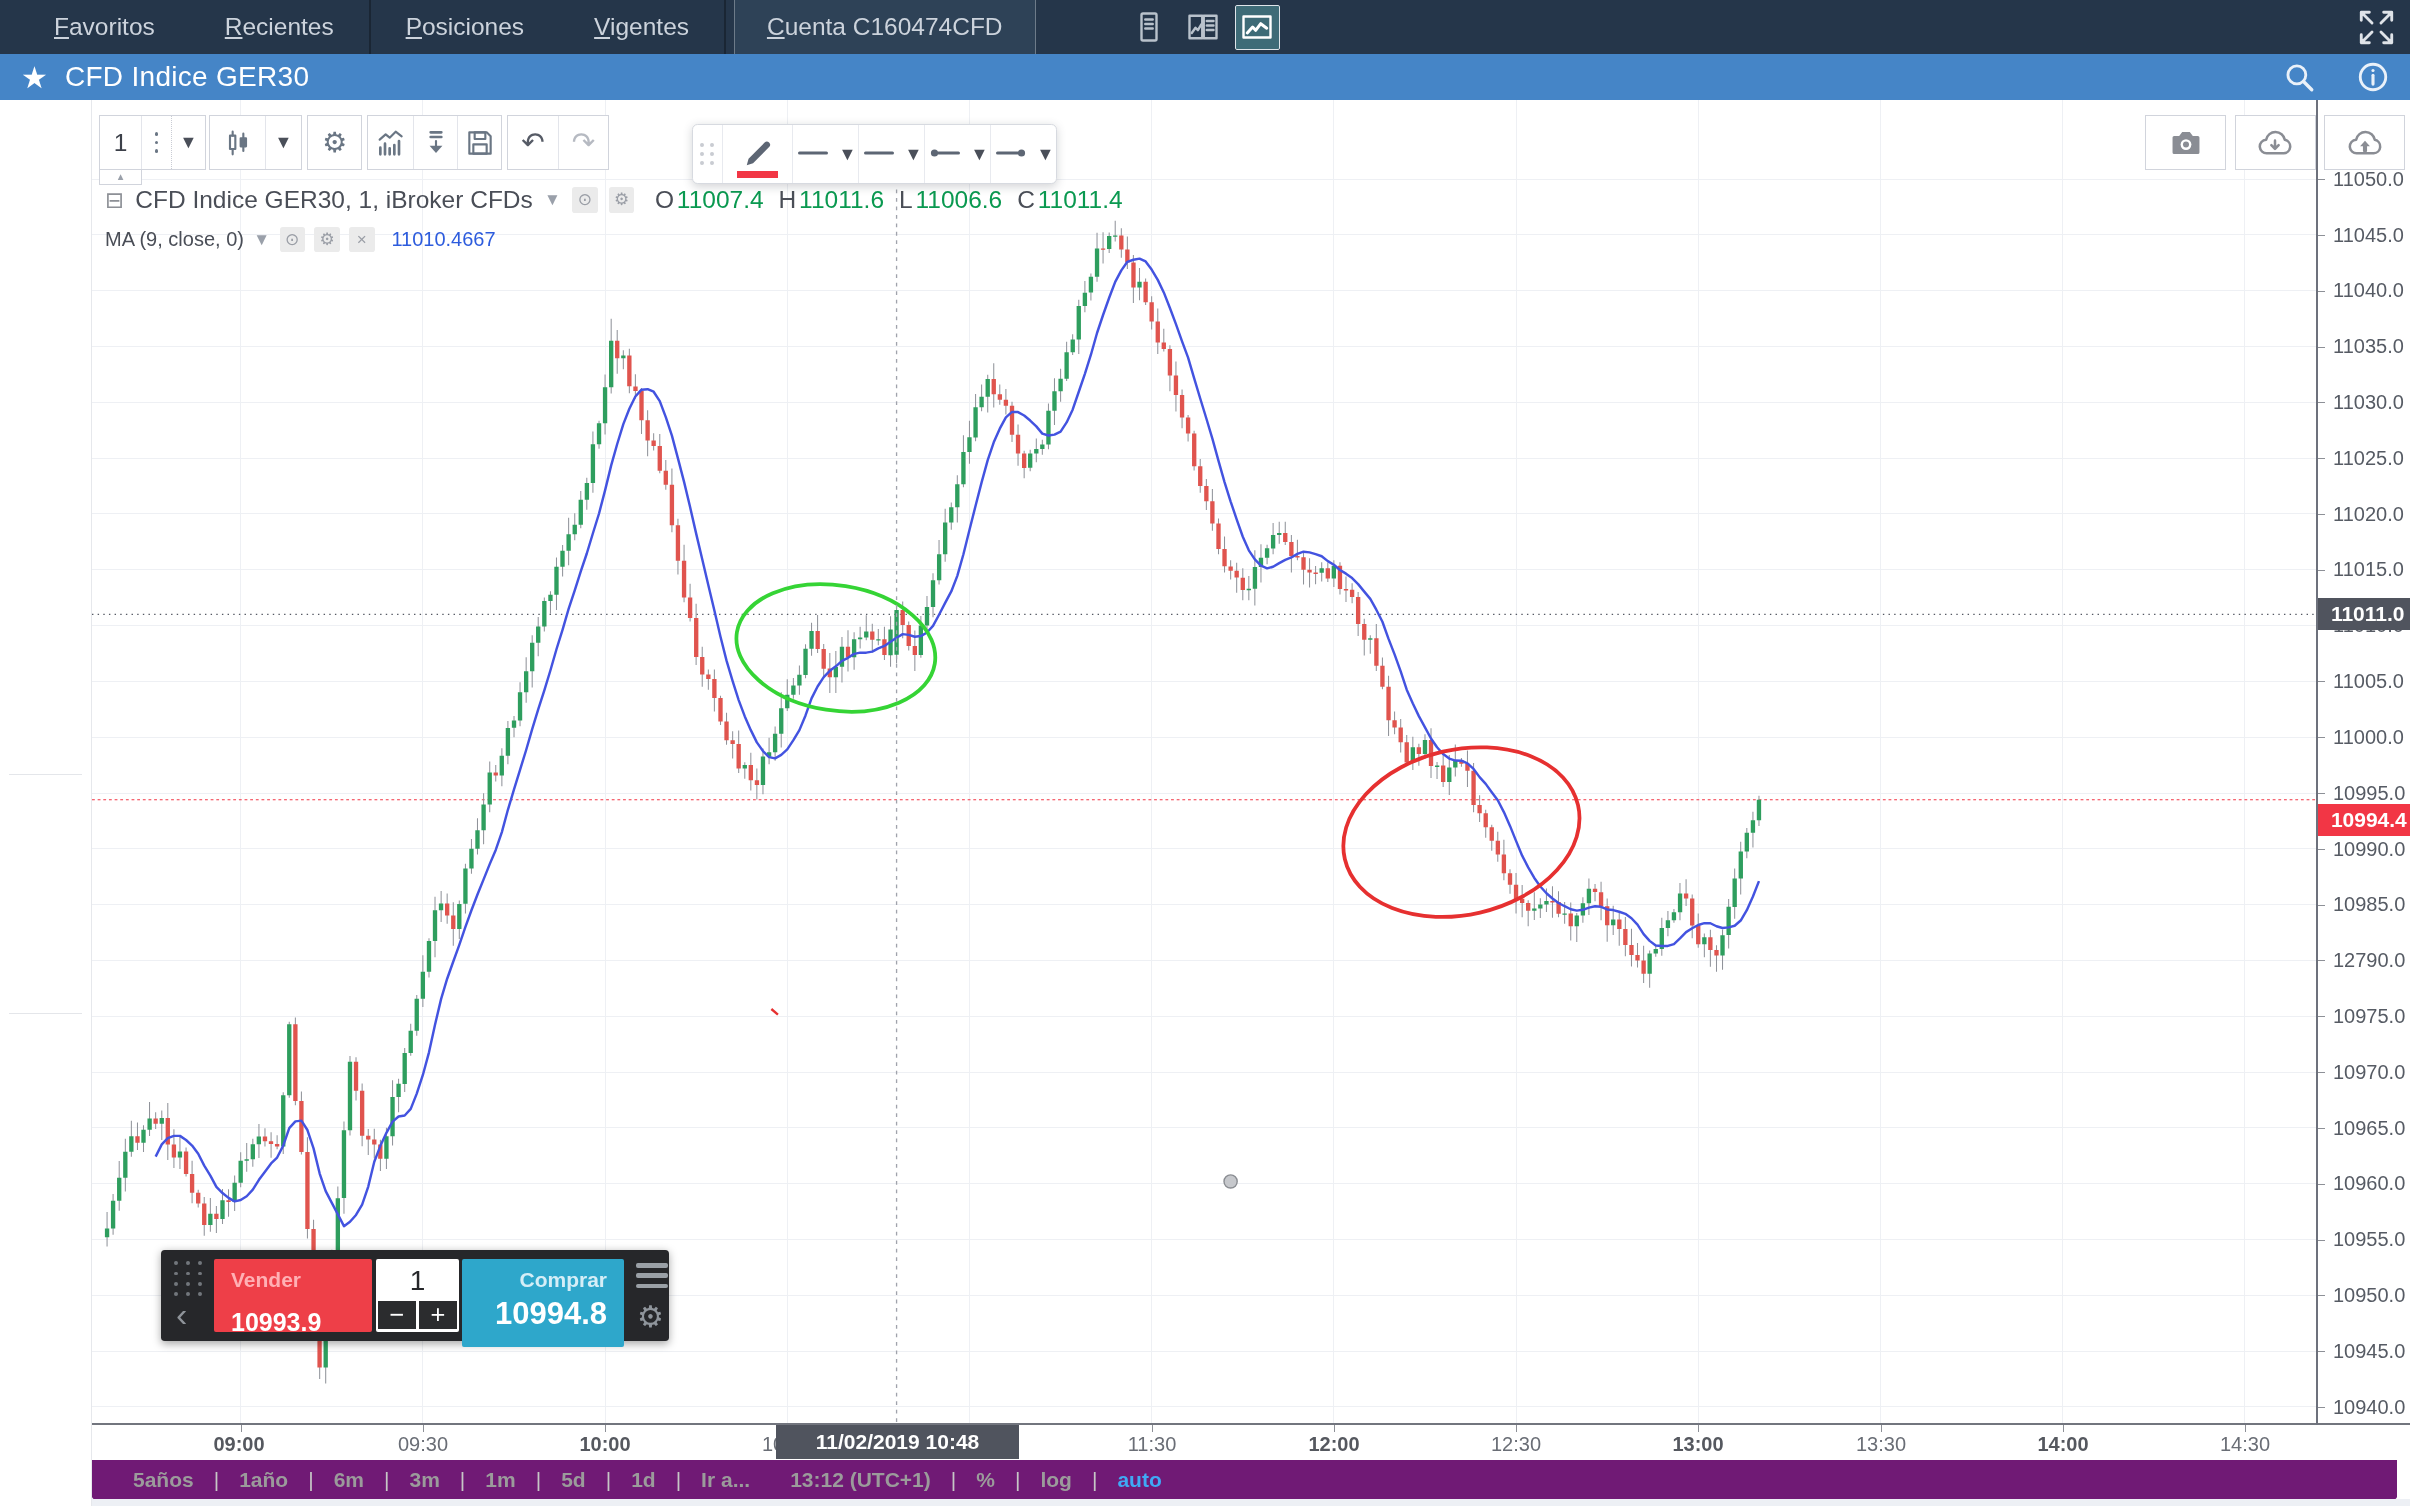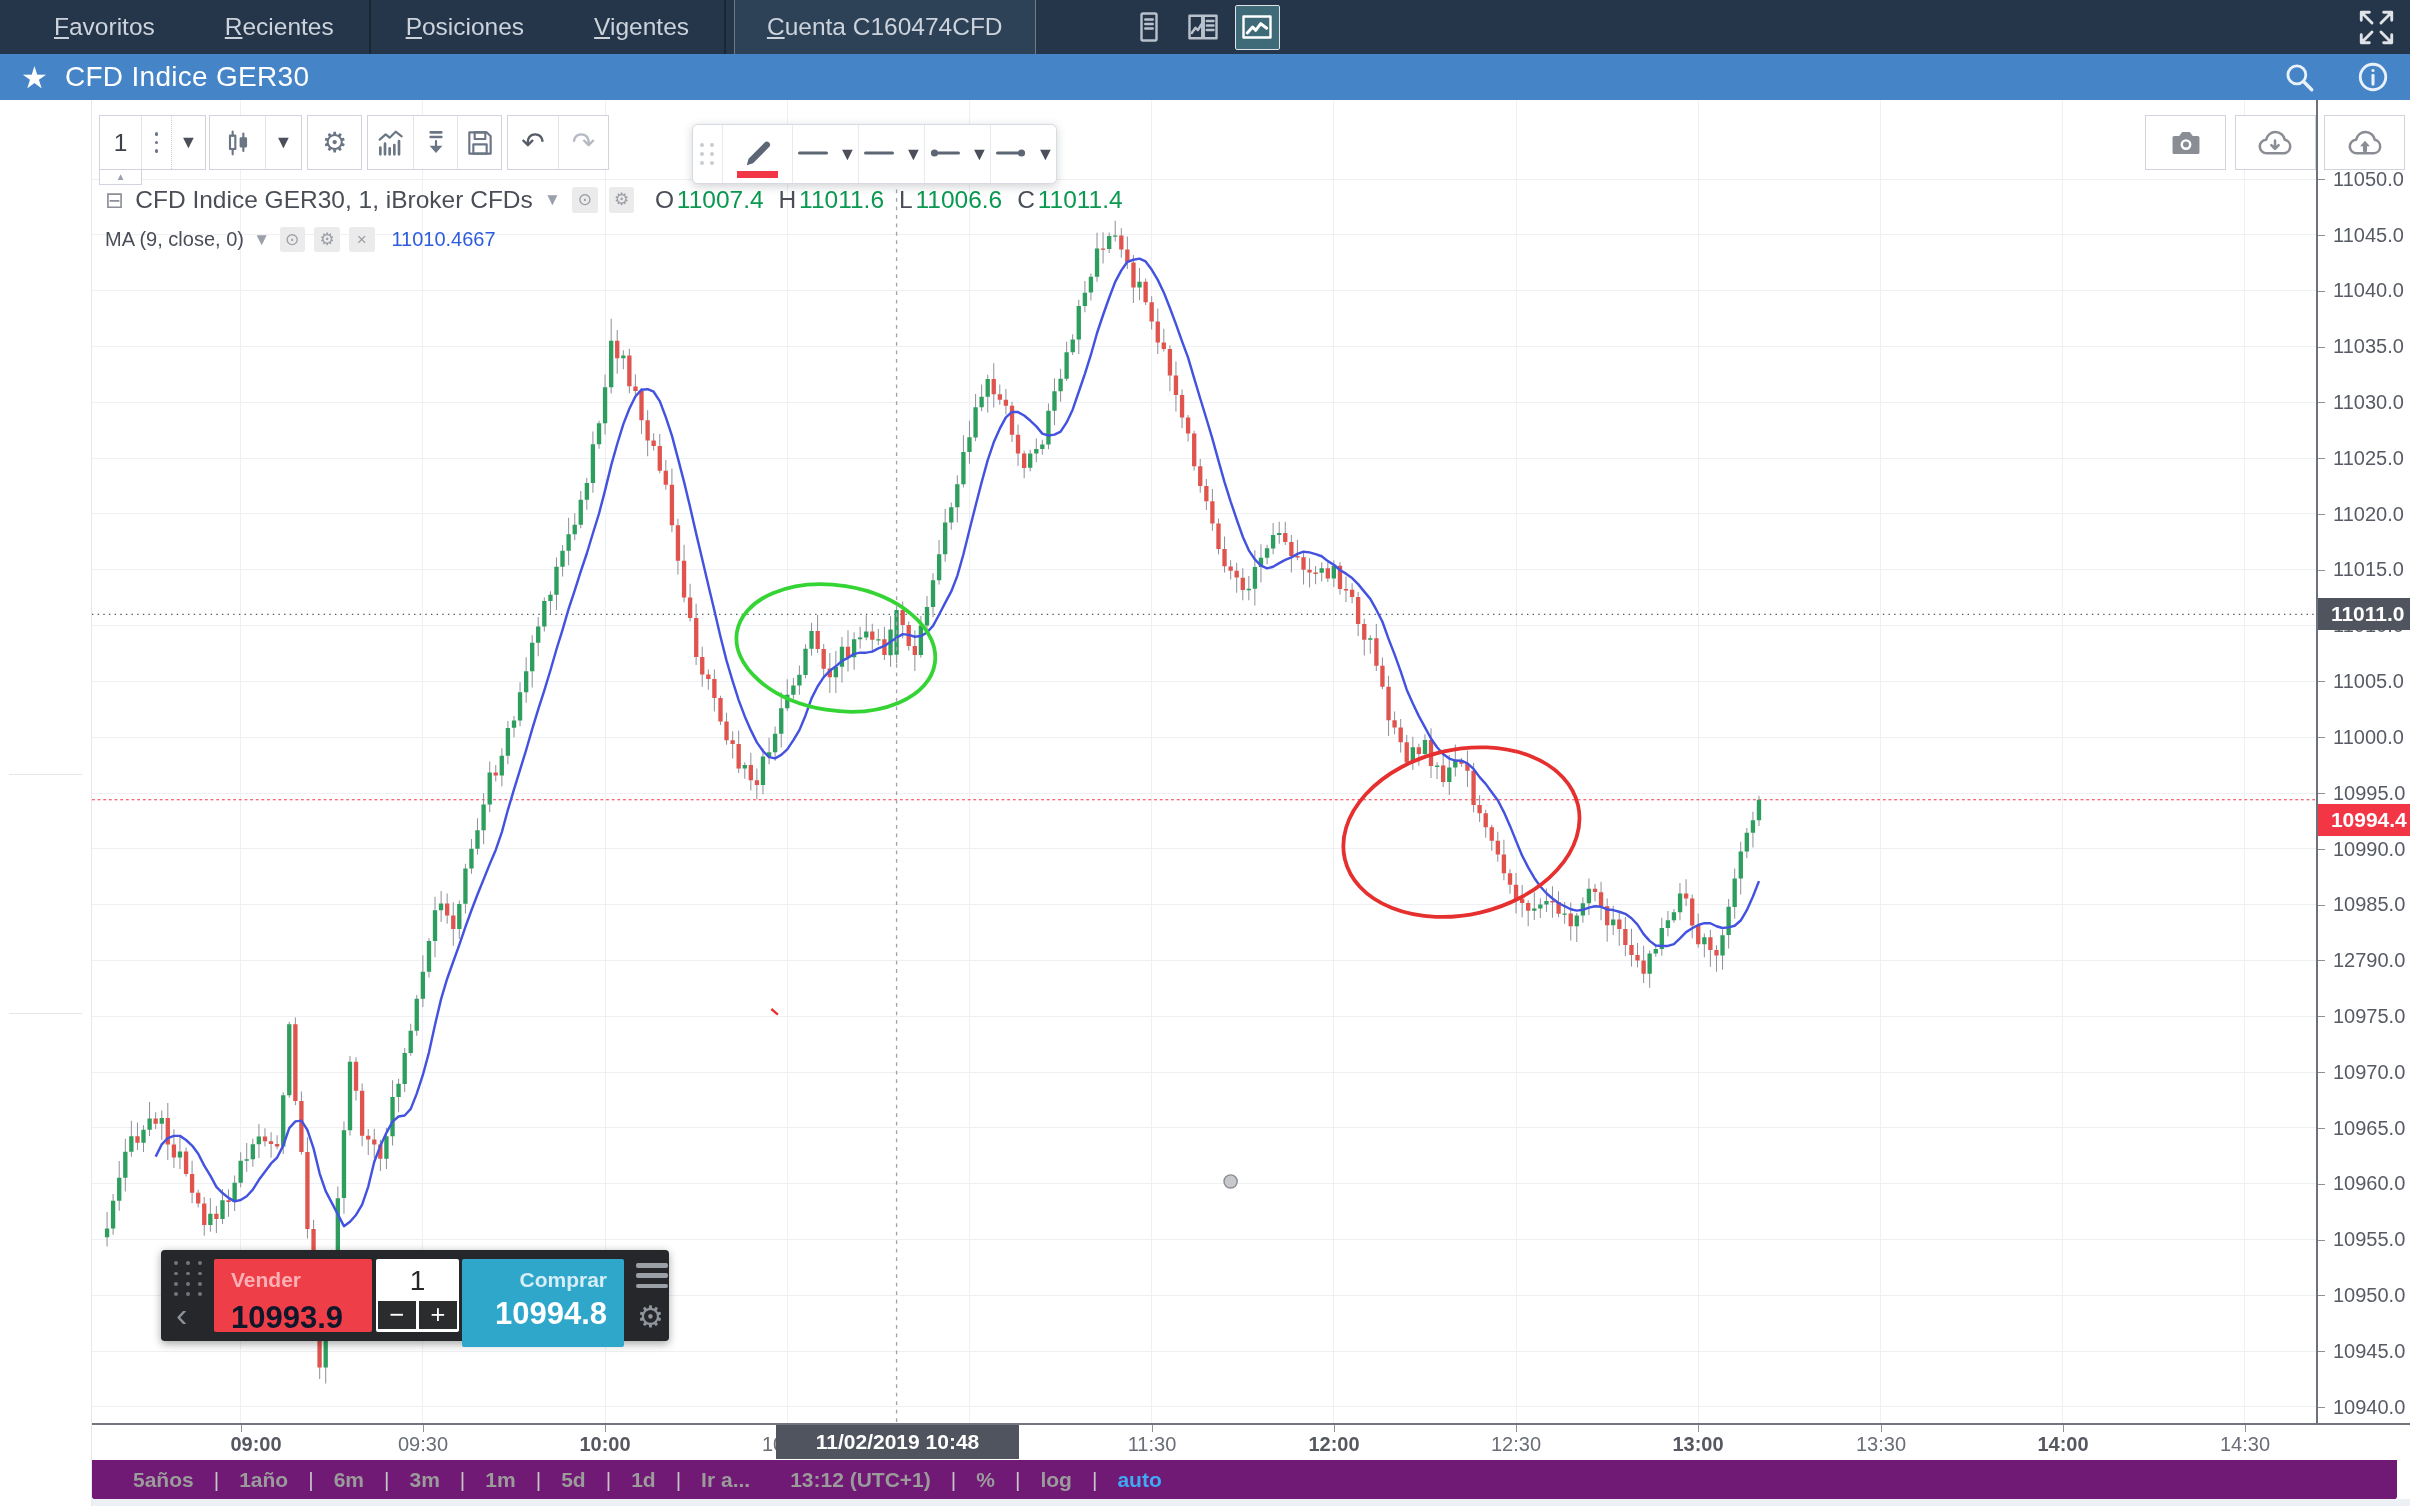--- a/index.html
+++ b/index.html
@@ -95,21 +95,21 @@
   .snap-btn { width:81px; height:55px; background:#fff; border:0.9px solid #d1d4dc; display:flex; align-items:center; justify-content:center; color:#8a8d94; cursor:pointer; }
   .snap-btn svg { width:38px; height:38px; }
 
   
   .trade-widget { position:absolute; left:161px; top:1250px; width:508px; height:91px; background:#26272a; border-radius:3.8px; box-shadow:0 2.8px 8.5px rgba(0,0,0,.35); z-index:28; }
   .tw-handle { position:absolute; left:13px; top:11.3px; display:grid; grid-template-columns:repeat(3,5.6px); gap:6.6px; cursor:grab; }
   .tw-handle i { width:3.8px; height:3.8px; border-radius:50%; background:#72767c; }
   .tw-chevron { position:absolute; left:15px; top:47px; color:#8e9399; font-size:34px; line-height:34px; cursor:pointer; }
   .tw-sell { position:absolute; left:53px; top:9.4px; width:158px; height:73px; background:#ee3f48; border-radius:1.9px; cursor:pointer; padding:8.5px 0 0 17px; }
   .tw-sell .lbl { color:#ffb0b4; font-size:21px; font-weight:bold; }
-  .tw-sell .prc { color:#0f172a; font-size:31px; font-weight:bold; margin-top:8px; }
+  .tw-sell .prc { color:#ffffff; font-size:25px; font-weight:bold; margin-top:16px; }
   .tw-qty { position:absolute; left:215px; top:9.4px; width:83px; height:73px; background:#fff; border-radius:1.9px; padding:1.9px; }
   .tw-qty .qval { height:39px; display:flex; align-items:center; justify-content:center; font-size:28px; color:#26272a; }
   .tw-qty .qbtns { display:flex; gap:2.8px; margin-top:0.9px; }
   .tw-qty .qb { flex:1; height:28px; background:#2b2c2e; color:#fff; font-size:25.4px; line-height:26px; text-align:center; cursor:pointer; }
   .tw-buy { position:absolute; left:301px; top:9.4px; width:162px; height:88px; background:#2ea7cb; border-radius:1.9px; cursor:pointer; padding:8.5px 17px 0 0; text-align:right; }
   .tw-buy .lbl { color:#d5eef7; font-size:21px; font-weight:bold; }
   .tw-buy .prc { color:#fff; font-size:31px; font-weight:bold; margin-top:3.8px; }
   .tw-menu { position:absolute; left:475px; top:13px; display:flex; flex-direction:column; gap:5.6px; cursor:pointer; }
   .tw-menu i { width:32px; height:4.7px; border-radius:1.9px; background:#9aa0a6; }
   .tw-gear { position:absolute; left:476px; top:49px; color:#8f959c; font-size:30px; cursor:pointer; }
@@ -478,21 +478,21 @@
       <div class="pa-label" style="top: 1240px;">10945.0</div>
       <div class="pa-stub" style="top: 1307px;"></div>
       <div class="pa-label" style="top: 1296px;">10940.0</div>
       <div class="pa-tag" style="top: 498px; background: rgb(80, 84, 94);">11011.0</div>
       <div class="pa-tag" style="top: 704px; background: rgb(242, 54, 69);">10994.4</div>
     </div>
   <div class="pa-line"></div>
   <div class="ta-hline"></div>
   <div class="time-axis" id="timeAxis">
       <div class="ta-stub" style="left: 149px;"></div>
-      <div class="ta-label bold" style="left: 164px;">09:00</div>
+      <div class="ta-label bold" style="left: 147px;">09:00</div>
       <div class="ta-stub" style="left: 331px;"></div>
       <div class="ta-label" style="left: 331px;">09:30</div>
       <div class="ta-stub" style="left: 513px;"></div>
       <div class="ta-label bold" style="left: 513px;">10:00</div>
       <div class="ta-stub" style="left: 695px;"></div>
       <div class="ta-label" style="left: 695px;">10:30</div>
       <div class="ta-stub" style="left: 878px;"></div>
       <div class="ta-label bold" style="left: 878px;">11:00</div>
       <div class="ta-stub" style="left: 1060px;"></div>
       <div class="ta-label" style="left: 1060px;">11:30</div>

